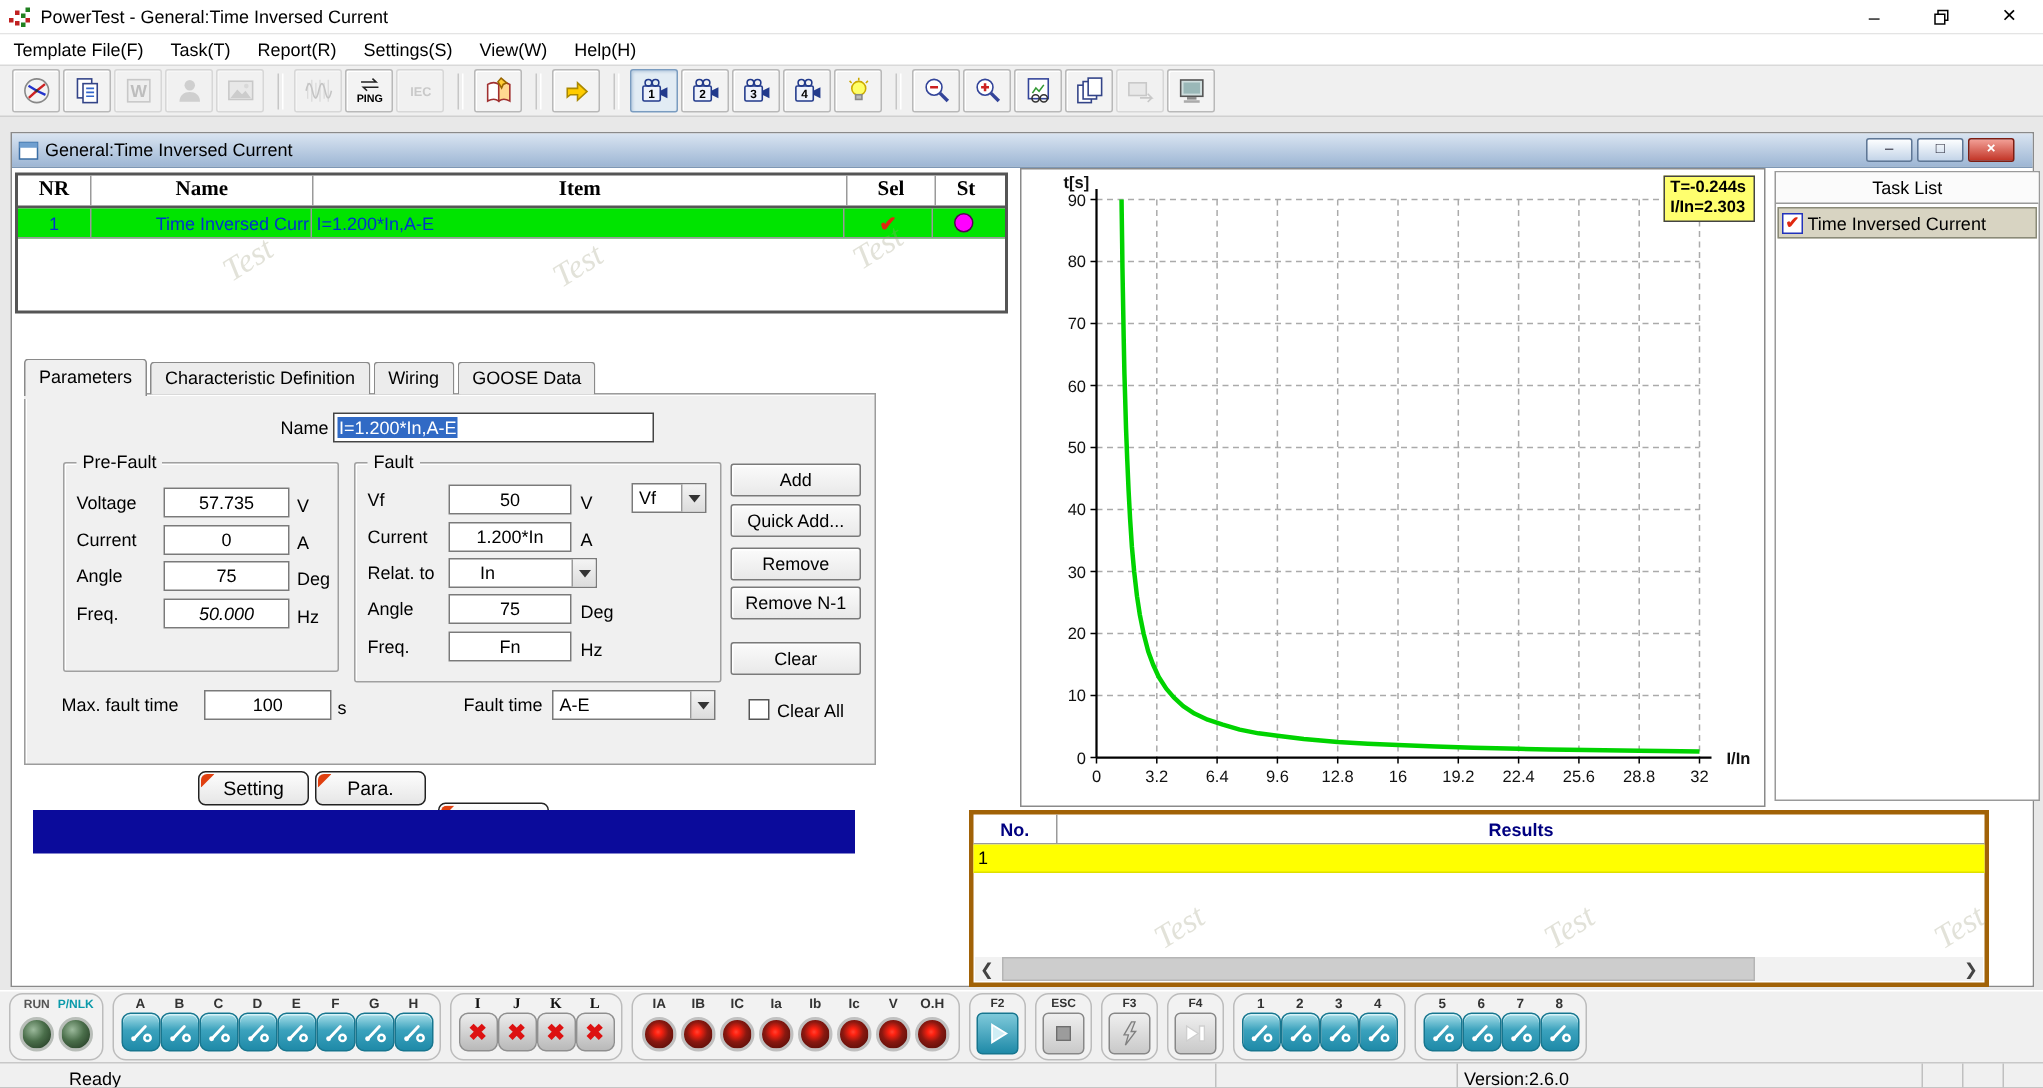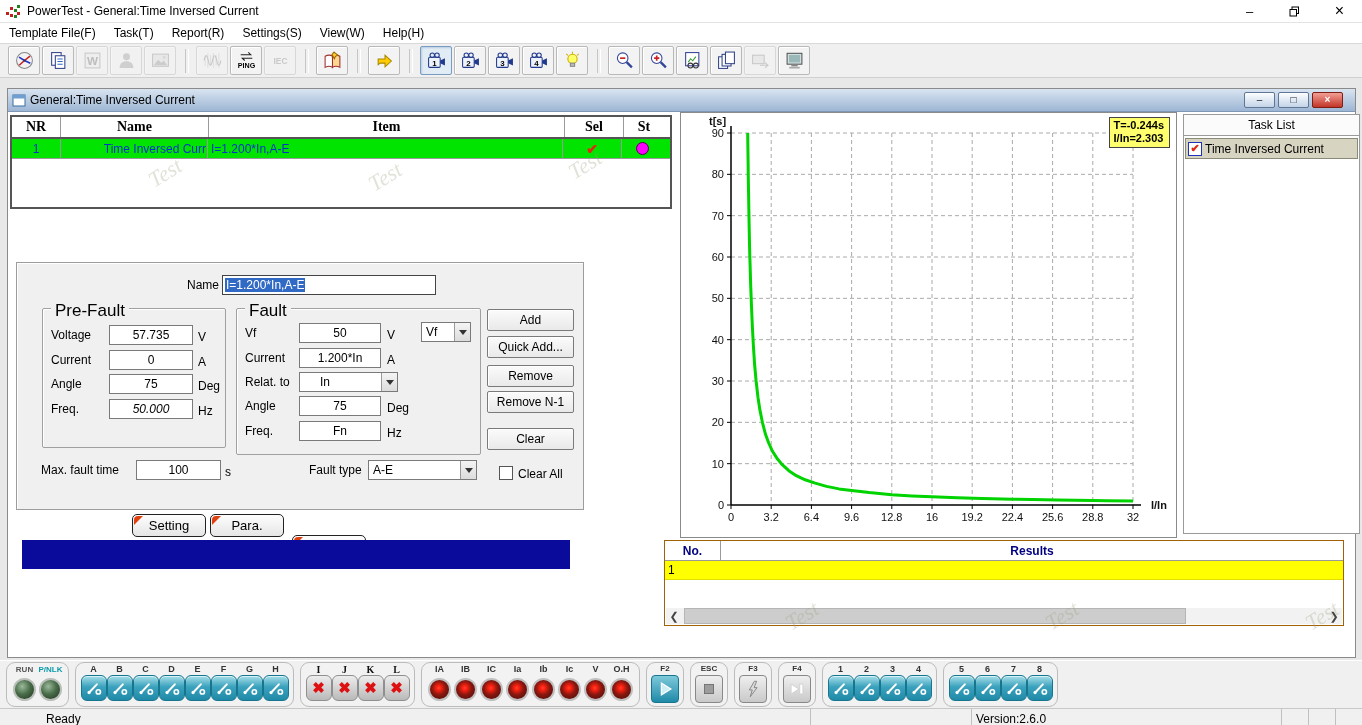--- a/index.html
+++ b/index.html
@@ -48,21 +48,21 @@
   .tab{border:1px solid #8a8a8a;border-bottom:none;background:#ececec;padding:3px 9px 3px 9px;font-size:12px;margin-right:2px;
        border-radius:3px 3px 0 0;height:15px;}
   .tab.active{background:#f0f0f0;padding-top:4px;height:17px;position:relative;top:1px;box-shadow:0 2px 0 #f0f0f0;}
   .tabpanel{position:absolute;left:8px;top:150px;width:566px;height:246px;background:#f0f0f0;border:1px solid #9c9c9c;
             box-shadow:inset 1px 1px 0 #fff;z-index:2;}
   .flabel{position:absolute;font-size:12px;}
   .finput{position:absolute;height:18px;border:1px solid #7a7a7a;background:#fff;font-size:12px;display:flex;align-items:center;justify-content:center;}
   .nameinput{position:absolute;left:205px;top:12px;width:210px;height:18px;border:1px solid #444;background:#fff;display:flex;align-items:center;padding-left:2px;}
   .nameinput .sel{background:#316ac5;color:#fff;padding:0 1px;}
   .groupbox{position:absolute;border:1px solid #a0a0a0;border-radius:2px;box-shadow:inset 1px 1px 0 #fff;}
-  .gtitle{position:absolute;top:-8px;left:8px;background:#f0f0f0;padding:0 4px;font-size:17px;}
+  .gtitle{position:absolute;top:-8px;left:8px;background:#f0f0f0;padding:0 4px;font-size:12px;}
   .dd{position:absolute;height:18px;border:1px solid #7a7a7a;background:#fff;display:flex;align-items:center;}
   .dd .val{flex:1;padding-left:4px;font-size:12px;}
   .dd .dbtn{width:15px;height:100%;background:linear-gradient(#f4f4f4,#dcdcdc);border-left:1px solid #9a9a9a;display:flex;align-items:center;justify-content:center;}
   .dd .dbtn i{border:4px solid transparent;border-top:5px solid #333;margin-top:5px;}
   .pbtn{position:absolute;width:85px;height:20px;background:linear-gradient(#fbfbfb,#e9e9e9);border:1px solid #7a7a7a;border-radius:2px;
         font-size:12px;display:flex;align-items:center;justify-content:center;box-shadow:inset 1px 1px 0 #fff;}
   .cbx{width:12px;height:12px;border:1px solid #555;background:#fff;display:inline-block;vertical-align:-2px;margin-right:5px;}
   .clearall{position:absolute;left:482px;top:203px;font-size:12px;}
   .abtn{position:absolute;width:72px;height:21px;border:1px solid #222;border-radius:5px;background:linear-gradient(#fdfdfd,#e6e6e6);
         display:flex;align-items:center;justify-content:center;font-size:13px;}
@@ -71,21 +71,21 @@
   
   .chartpanel{position:absolute;left:672px;top:0;width:497px;height:426px;border:1px solid #8a8a8a;background:#fff;box-sizing:border-box;}
   .charttip{position:absolute;right:6px;top:4px;border:1px solid #444;padding:1px 5px 2px 4px;font-size:11px;font-weight:bold;line-height:13px;}
   
   .tasklist{position:absolute;left:1175px;top:2px;width:177px;height:420px;border:1px solid #9a9a9a;background:#fff;box-sizing:border-box;}
   .tl-head{height:20px;display:flex;align-items:center;justify-content:center;border-bottom:1px solid #9a9a9a;font-size:12px;background:#fbfbfb;}
   .tl-item{margin:2px 1px;height:19px;background:#d8d4c2;border:1px solid #8a8a78;display:flex;align-items:center;padding-left:2px;font-size:12px;}
   .tl-cbx{width:12px;height:12px;background:#fff;border:1px solid #2233bb;display:flex;align-items:center;justify-content:center;
           color:#e02810;font-weight:bold;font-size:11px;margin-right:3px;}
   
-  .results{position:absolute;left:656px;top:428px;width:680px;height:86px;border:1px solid #a16207;background:#fff;box-sizing:border-box;}
+  .results{position:absolute;left:638px;top:428px;width:680px;height:118px;border:3px solid #a16207;background:#fff;box-sizing:border-box;}
   .r-head{display:flex;height:19px;border-bottom:1px solid #9a9a9a;color:#000080;font-weight:bold;font-size:12px;}
   .r-no{width:55px;border-right:1px solid #9a9a9a;display:flex;align-items:center;justify-content:center;}
   .r-res{flex:1;display:flex;align-items:center;justify-content:center;}
   .r-row{height:18px;background:#ffff00;display:flex;align-items:center;font-size:12px;border-bottom:1px solid #e0e000;}
   .r-row .no{padding-left:3px;}
   .hscroll{position:absolute;left:1px;bottom:1px;right:1px;height:16px;background:#f2f2f2;display:flex;align-items:center;}
   .harrow{width:16px;height:16px;display:flex;align-items:center;justify-content:center;font-size:11px;color:#444;background:#f2f2f2;}
   .hthumb{height:14px;background:#cdcdcd;border:1px solid #b5b5b5;flex:0 0 500px;margin-left:2px;}
   
   .wm{position:absolute;font-family:"Liberation Serif",serif;font-style:italic;font-size:22px;color:rgba(160,160,130,.30);
@@ -344,20 +344,26 @@
             <div class="tc c-item">I=1.200*In,A-E</div>
             <div class="tc c-sel">
                 <span class="checkmark">✔</span>
               </div>
             <div class="tc c-st">
                 <span class="stdot"></span>
               </div>
           </div>
         </div>
 
+        <div class="tabrow">
+            <div class="tab active">Parameters</div>
+            <div class="tab">Characteristic Definition</div>
+            <div class="tab">Wiring</div>
+            <div class="tab">GOOSE Data</div>
+          </div>
         <div class="tabpanel">
           <span class="flabel" style="left:170px;top:15px;">Name</span>
           <div class="nameinput">
               <span class="sel">I=1.200*In,A-E</span>
             </div>
 
           <div class="groupbox" style="left:25px;top:45px;width:182px;height:138px;">
             <span class="gtitle">Pre-Fault</span>
             <span class="flabel" style="left:8px;top:19px;">Voltage</span>
             <div class="finput" style="left:66px;top:16px;width:82px;">
@@ -432,21 +438,21 @@
             </div>
           <div class="pbtn" style="left:470px;top:165px;">
               <span>Clear</span>
             </div>
 
           <span class="flabel" style="left:24px;top:200px;">Max. fault time</span>
           <div class="finput" style="left:119px;top:197px;width:83px;">
               <span>100</span>
             </div>
           <span class="flabel" style="left:208px;top:202px;">s</span>
-          <span class="flabel" style="left:292px;top:200px;">Fault type</span>
+          <span class="flabel" style="left:292px;top:200px;">Fault time</span>
           <div class="dd" style="left:351px;top:197px;width:107px;">
             <span class="val">A-E</span>
               <span class="dbtn">
                 <i></i>
               </span>
           </div>
           <span class="clearall"><span class="cbx"></span><span>Clear All</span></span>
         </div>
 
         <div class="abtn" style="left:124px;top:402px;">

